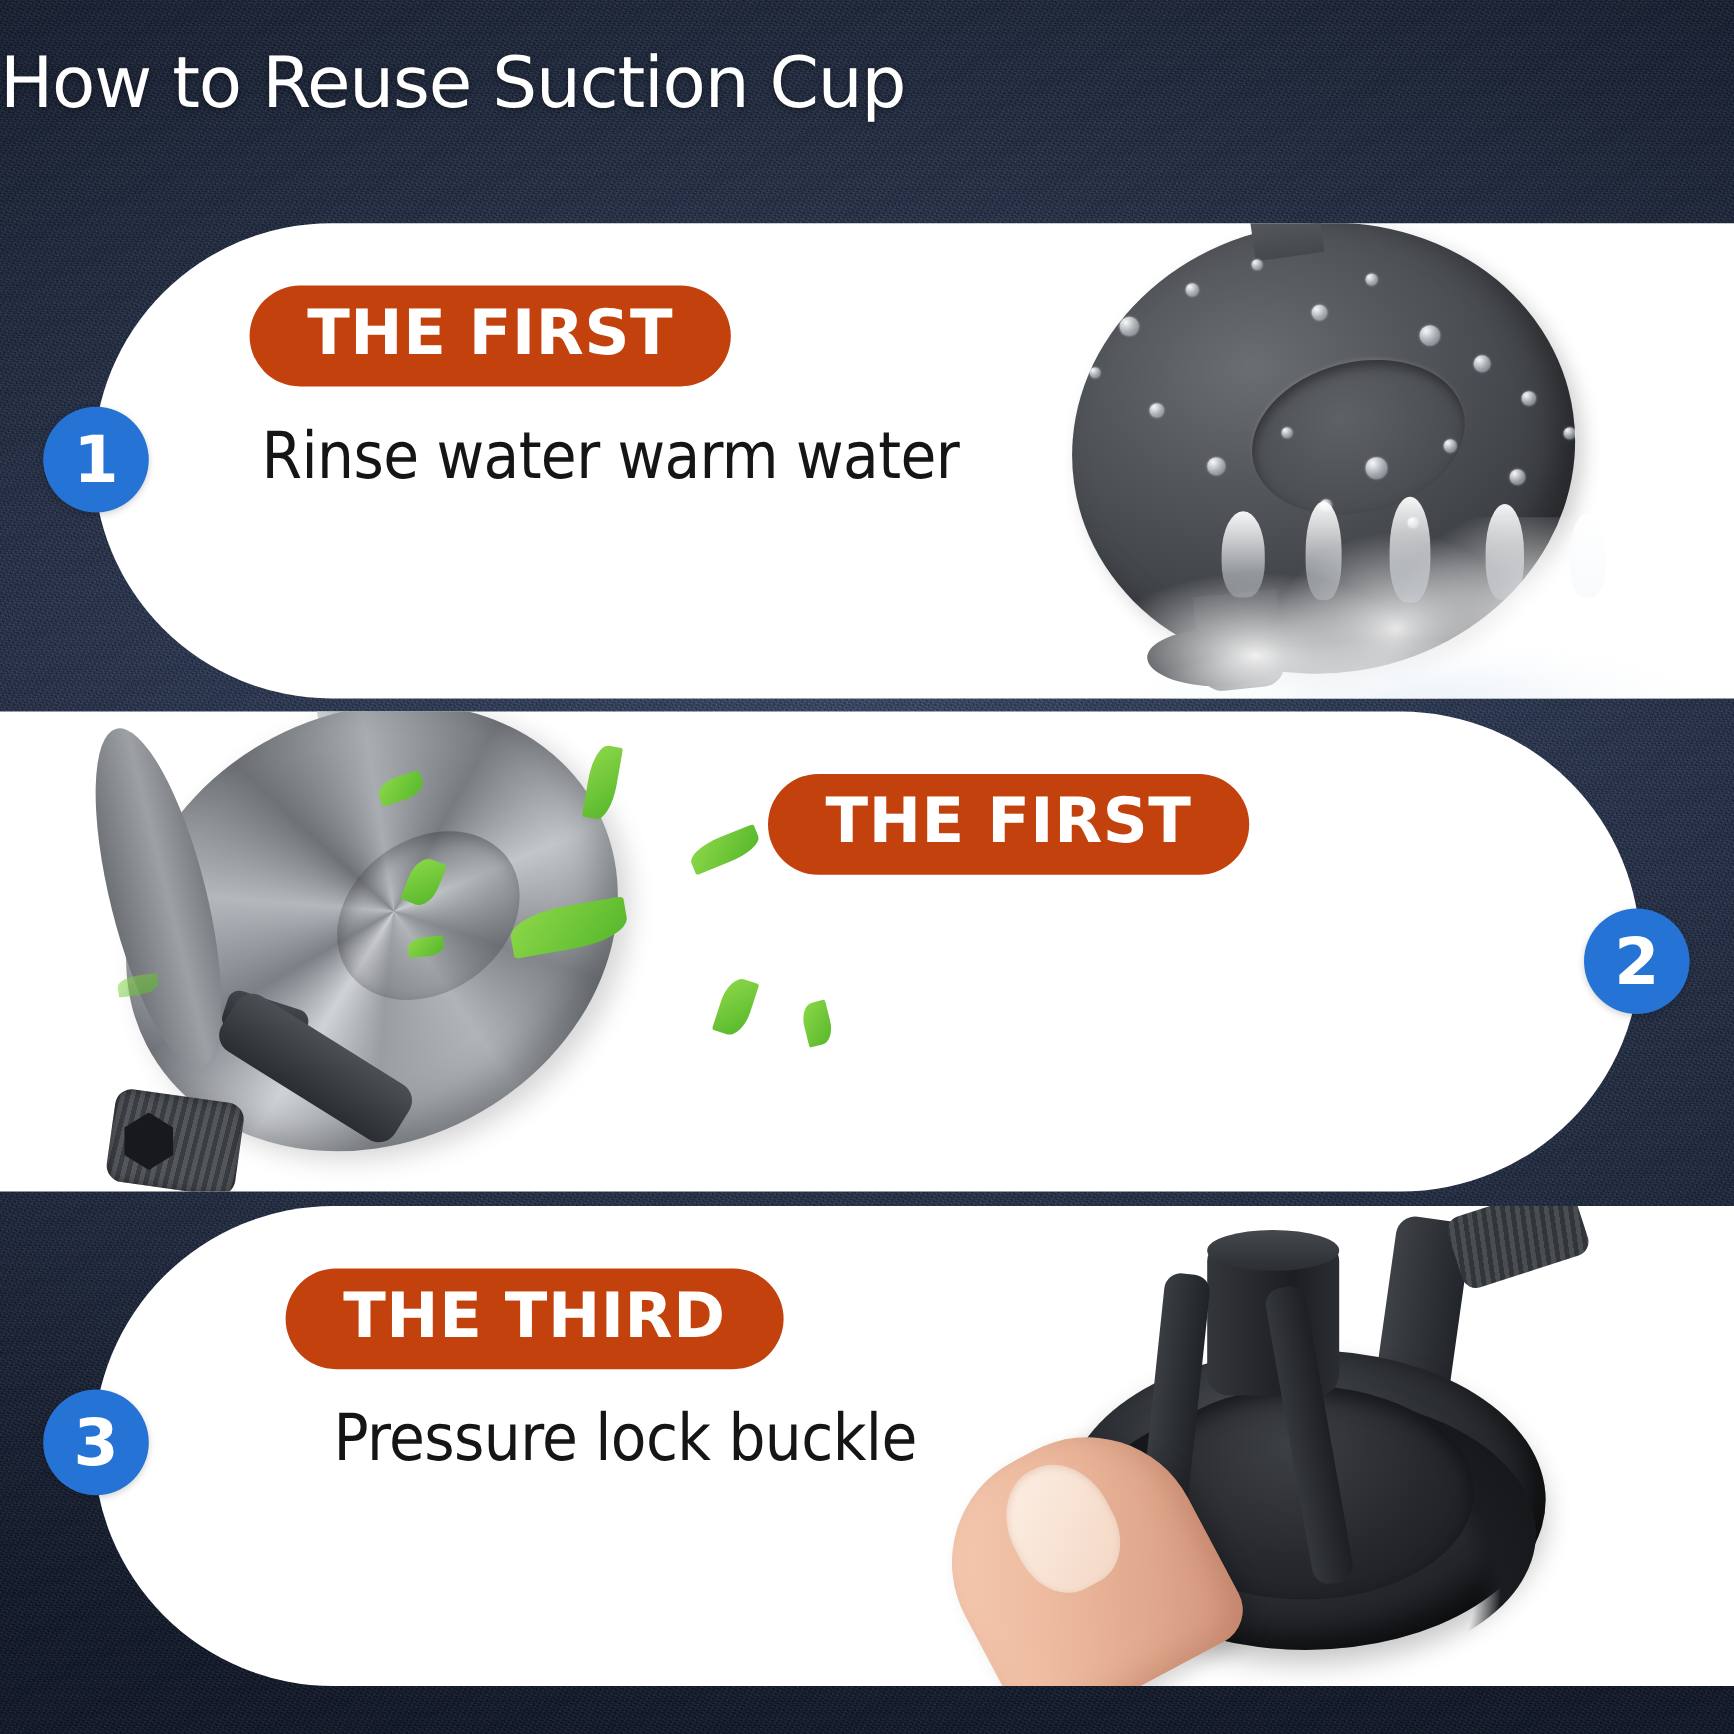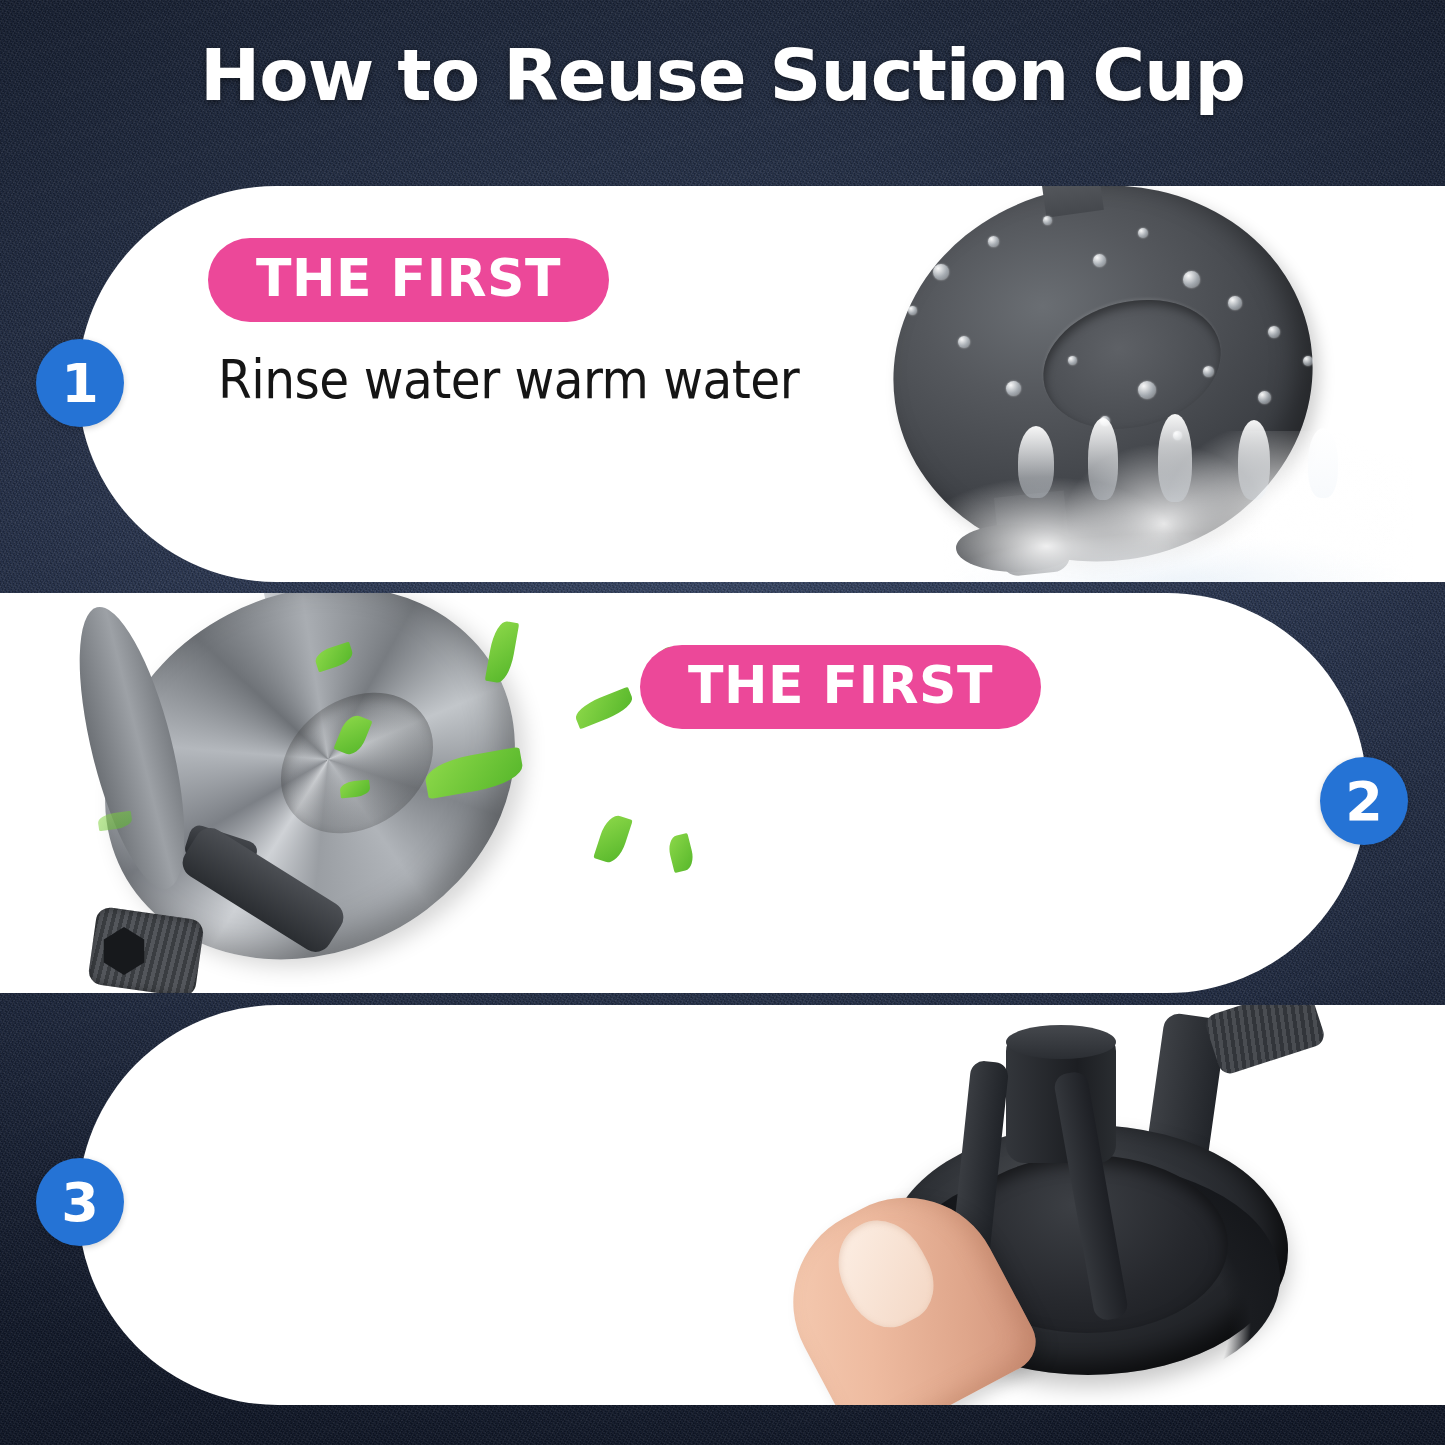--- a/index.html
+++ b/index.html
@@ -25,24 +25,24 @@
       repeating-linear-gradient(0deg, rgba(255,255,255,0.05) 0px, rgba(255,255,255,0.05) 1px, rgba(0,0,0,0) 1px, rgba(0,0,0,0) 2px),
       linear-gradient(180deg, #1b2437 0%, #2a3550 35%, #222c44 70%, #151d2e 100%);
   }
 
   
   .title {
     position: absolute;
     top: 38px;
     left: 0;
     width: 100%;
-    text-align: center;
+    text-align: left;
     color: #ffffff;
-    font-size: 72px;
-    font-weight: bold;
+    font-size: 59px;
+    font-weight: normal;
     letter-spacing: -1px;
     line-height: 1.05;
     text-shadow: 0 2px 6px rgba(0,0,0,0.45);
     font-family: "DejaVu Sans", sans-serif;
     white-space: nowrap;
   }
 
   
   .panel {
     position: absolute;
@@ -75,21 +75,21 @@
   .textblock {
     position: absolute;
     top: 52px;
   }
   .panel-1 .textblock { left: 130px; }
   .panel-2 .textblock { left: 640px; }
   .panel-3 .textblock { left: 160px; }
 
   .chip {
     display: inline-block;
-    background: #ec4899;
+    background: #c2410c;
     color: #ffffff;
     font-size: 52px;
     font-weight: bold;
     letter-spacing: 0.5px;
     padding: 14px 48px 18px 48px;
     border-radius: 60px;
     font-family: "DejaVu Sans", sans-serif;
     line-height: 1.0;
     white-space: nowrap;
   }
@@ -463,19 +463,23 @@
       <div class="cup3-ring"></div>
       <div class="cup3-face"></div>
       <div class="post3"></div>
       <div class="post3-top"></div>
       <div class="lever3"></div>
       <div class="lever3b"></div>
       <div class="finger3"></div>
       <div class="nail3"></div>
     </div>
 
+    <div class="textblock">
+      <div class="chip">THE THIRD</div>
+      <div class="caption">Pressure lock buckle</div>
+    </div>
   </div>
 
   <div class="badge badge-1">1</div>
   <div class="badge badge-2">2</div>
   <div class="badge badge-3">3</div>
 
 </div>
 
 </body></html>

